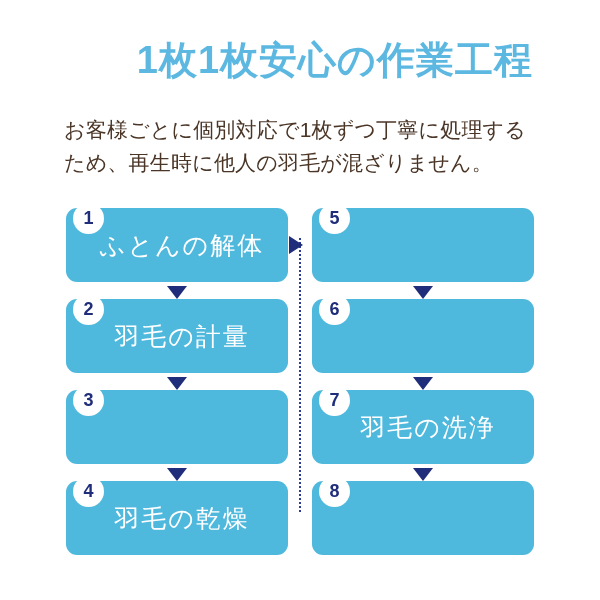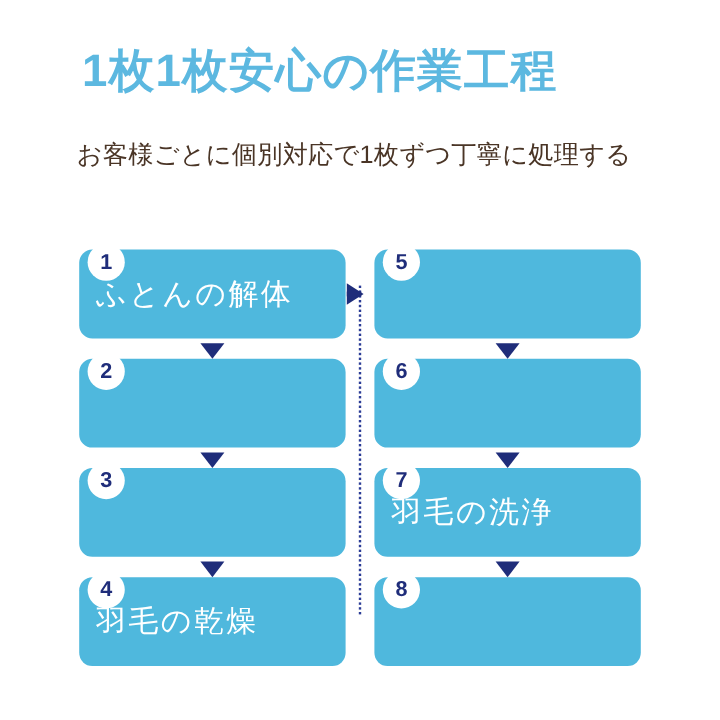--- a/index.html
+++ b/index.html
@@ -22,21 +22,21 @@
     height: 600px;
     box-sizing: border-box;
   }
 
   
   .title {
     position: absolute;
     left: 0;
     top: 38px;
     width: 533px;
-    text-align: center;
+    text-align: right;
     color: #5cb8e0;
     font-size: 38px;
     line-height: 44px;
     font-weight: bold;
     letter-spacing: 1px;
     white-space: nowrap;
   }
 
   
   .lead {
@@ -82,20 +82,21 @@
     background: #4fb8dd;
     border-radius: 11px;
     box-sizing: border-box;
   }
   .step .step-label {
     position: absolute;
     left: 0;
     right: 0;
     top: 50%;
     transform: translateY(-50%);
+    text-align: center;
     color: #ffffff;
     font-size: 25px;
     line-height: 30px;
     letter-spacing: 2px;
     white-space: nowrap;
     padding-left: 14px;
     padding-right: 4px;
     box-sizing: border-box;
   }
 
@@ -162,34 +163,36 @@
 </style>
 </head>
 <body>
 
 <div id="infographic">
 
   <div class="title">1枚1枚安心の作業工程</div>
 
   <div class="lead">
     <span class="lead-line">お客様ごとに個別対応で1枚ずつ丁寧に処理する</span>
+    <span class="lead-line">ため、再生時に他人の羽毛が混ざりません。</span>
   </div>
 
   <div class="flow">
 
     <div class="column left">
 
       <div class="step" style="top:0px;">
         <span class="step-num">1</span>
         <span class="step-label">ふとんの解体</span>
       </div>
       <div class="arrow-down" style="top:78px;"></div>
 
       <div class="step" style="top:91px;">
         <span class="step-num">2</span>
+        <span class="step-label">羽毛の計量</span>
       </div>
       <div class="arrow-down" style="top:169px;"></div>
 
       <div class="step" style="top:182px;">
         <span class="step-num">3</span>
       </div>
       <div class="arrow-down" style="top:260px;"></div>
 
       <div class="step" style="top:273px;">
         <span class="step-num">4</span>

